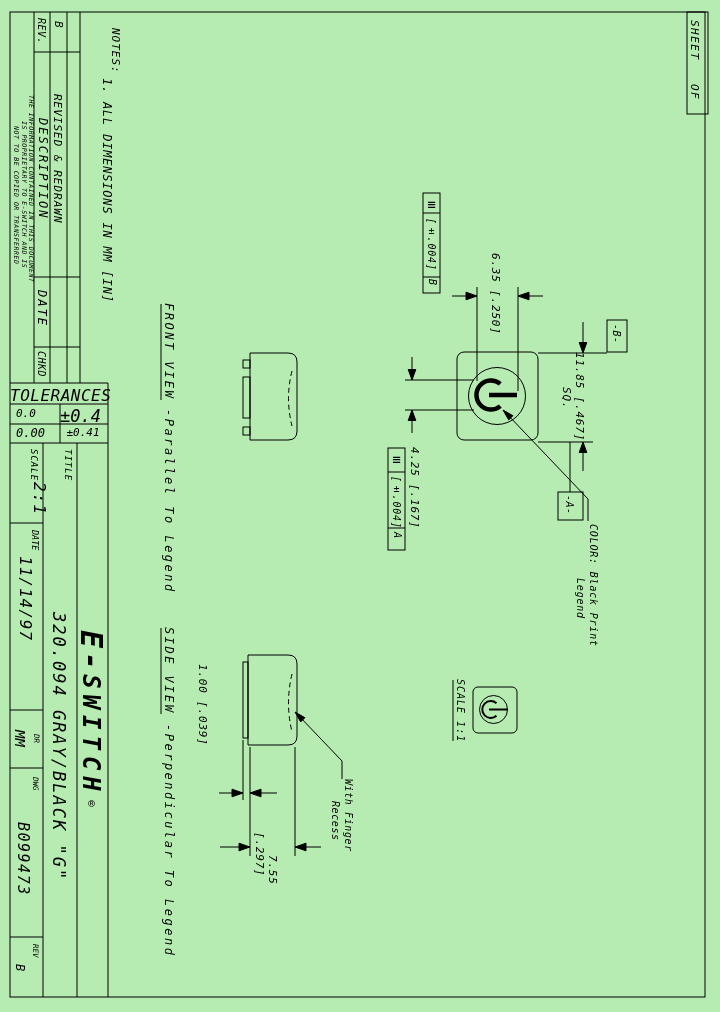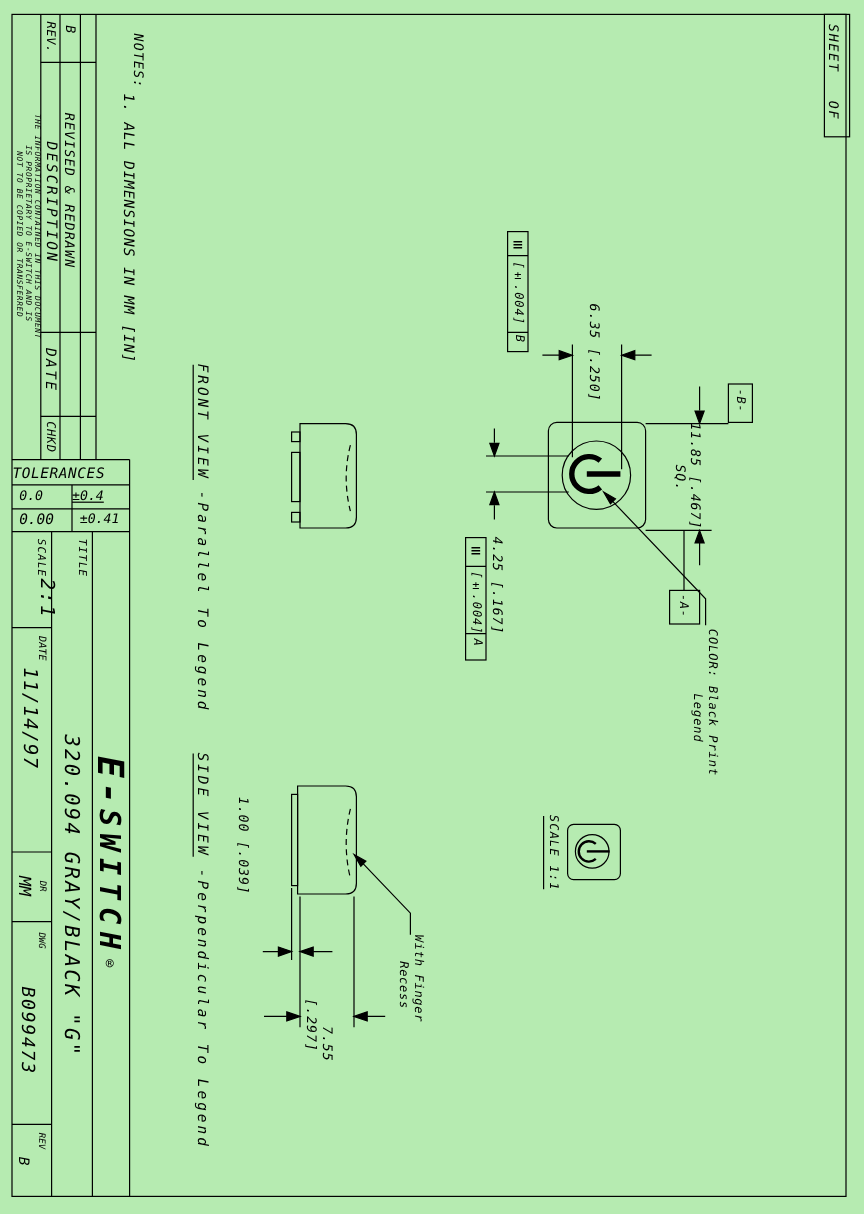--- a/index.html
+++ b/index.html
@@ -144,23 +144,23 @@
   <div class="vt" style="left:52px;top:94px;font-size:11px;letter-spacing:1px;">REVISED &amp; REDRAWN</div>
   <div class="vt" style="left:36px;top:290px;font-size:12px;letter-spacing:2px;">DATE</div>
   <div class="vt" style="left:36px;top:351px;font-size:10px;letter-spacing:.5px;">CHKD</div>
 
   <div class="vt2" style="left:11px;top:95px;width:23px;height:200px;font-size:6.5px;letter-spacing:.55px;">
     <div style="line-height:7.5px;">THE INFORMATION CONTAINED IN THIS DOCUMENT</div>
     <div style="line-height:7.5px;" class="c">IS PROPRIETARY TO E-SWITCH AND IS</div>
     <div style="line-height:7.5px;" class="c">NOT TO BE COPIED OR TRANSFERRED</div>
   </div>
 
-  <div class="ht c" style="left:10px;top:388px;width:78px;font-size:12px;letter-spacing:.5px;">TOLERANCES</div>
+  <div class="ht c" style="left:10px;top:388px;width:78px;font-size:16px;letter-spacing:.5px;">TOLERANCES</div>
   <div class="ht" style="left:16px;top:408px;font-size:11px;">0.0</div>
-  <div class="ht c" style="left:60px;top:408px;width:26px;font-size:11px;text-decoration:underline;">±0.4</div>
+  <div class="ht c" style="left:60px;top:408px;width:26px;font-size:17px;">±0.4</div>
   <div class="ht" style="left:16px;top:427px;font-size:12px;">0.00</div>
   <div class="ht c" style="left:60px;top:427px;width:46px;font-size:11px;">±0.41</div>
 
   <div class="vt lbl" style="left:29px;top:449px;">SCALE</div>
   <div class="vt" style="left:31px;top:482px;font-size:16px;letter-spacing:1.5px;">2:1</div>
   <div class="vt lbl" style="left:63px;top:449px;">TITLE</div>
   <div class="vt" style="left:30px;top:530px;font-size:8.5px;">DATE</div>
   <div class="vt" style="left:17px;top:556px;font-size:16px;letter-spacing:1px;">11/14/97</div>
   <div class="vt" style="left:32px;top:734px;font-size:7.5px;">DR</div>
   <div class="vt" style="left:13px;top:730px;font-size:14px;">MM</div>

